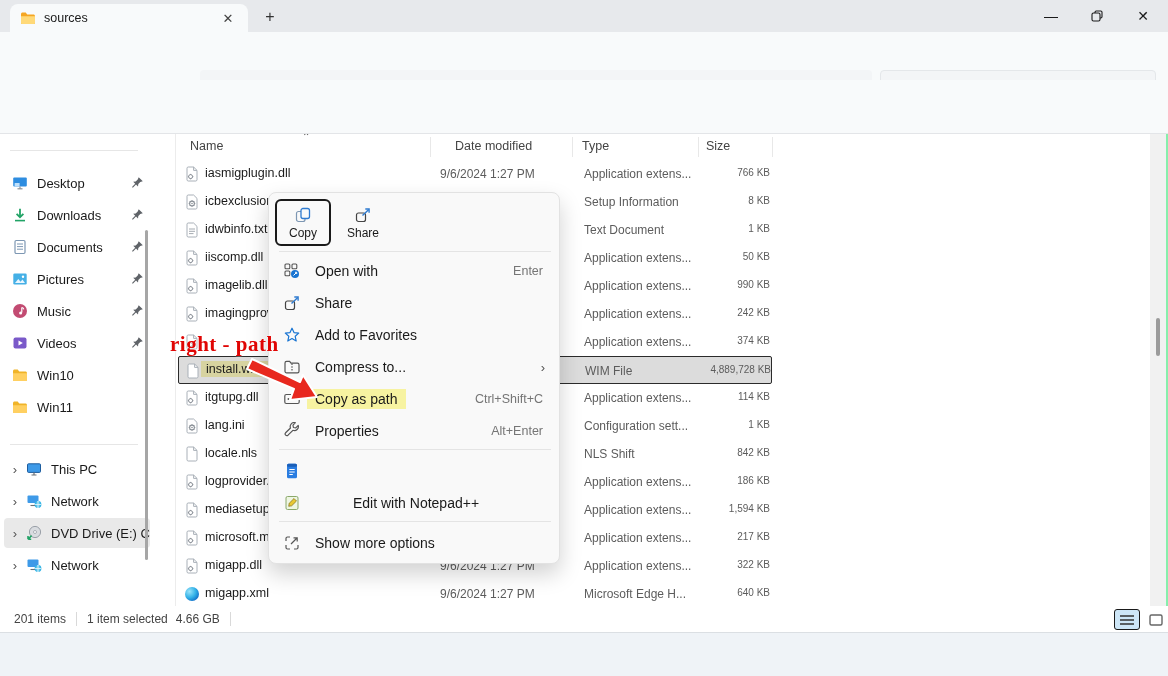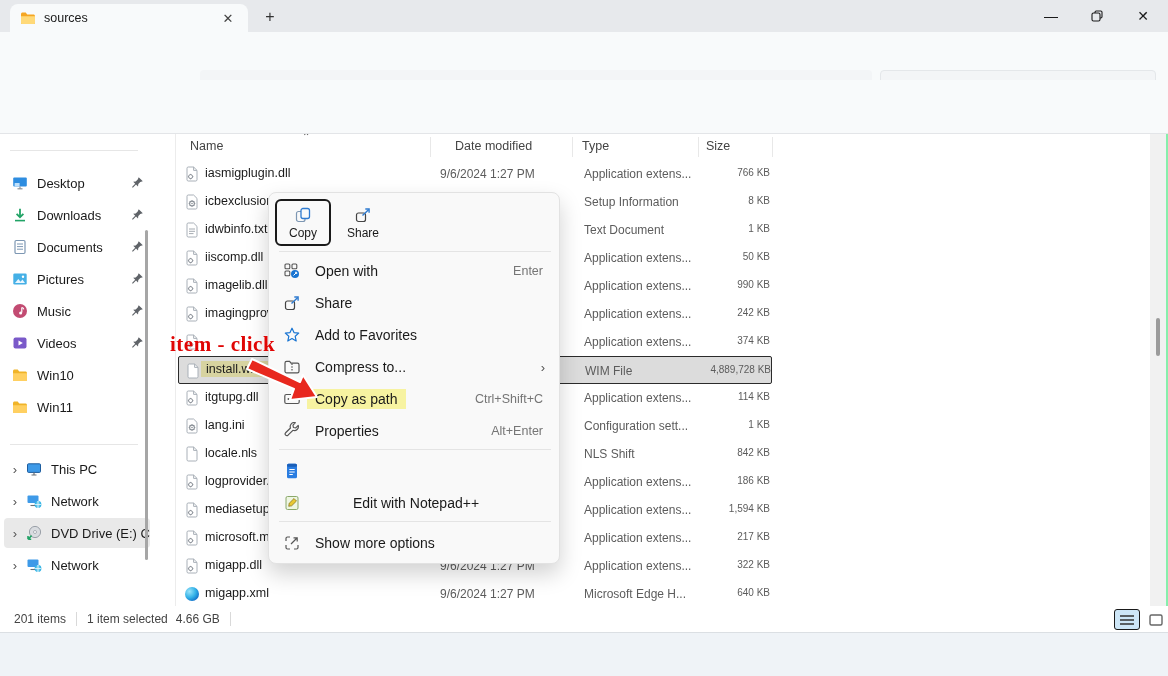--- a/index.html
+++ b/index.html
@@ -763,21 +763,21 @@
             </svg>
           </span>
           <span class="mi-label">Show more options</span>
         </div>
       </div>
   <div class="menu-sep" style="top: 58px;"></div>
       <div class="menu-sep" style="top: 256px;"></div>
       <div class="menu-sep" style="top: 328px;"></div>
     </div>
 
-  <div class="abs anno-text">item - click</div>
+  <div class="abs anno-text">right - path</div>
   <div class="abs anno-arrow">
     <svg width="84" height="54" viewBox="0 0 84 54">
       <polygon points="8,1 56,24 59,17 73,39 46,42 50,31 3,11" fill="#e8281e" stroke="#ffffff" stroke-width="2" stroke-linejoin="round"></polygon>
     </svg>
   </div>
 
   <div class="abs statusbar">
     <span style="margin-left:14px;">201 items</span>
     <span class="sb-sep"></span>
     <span>1 item selected</span>

